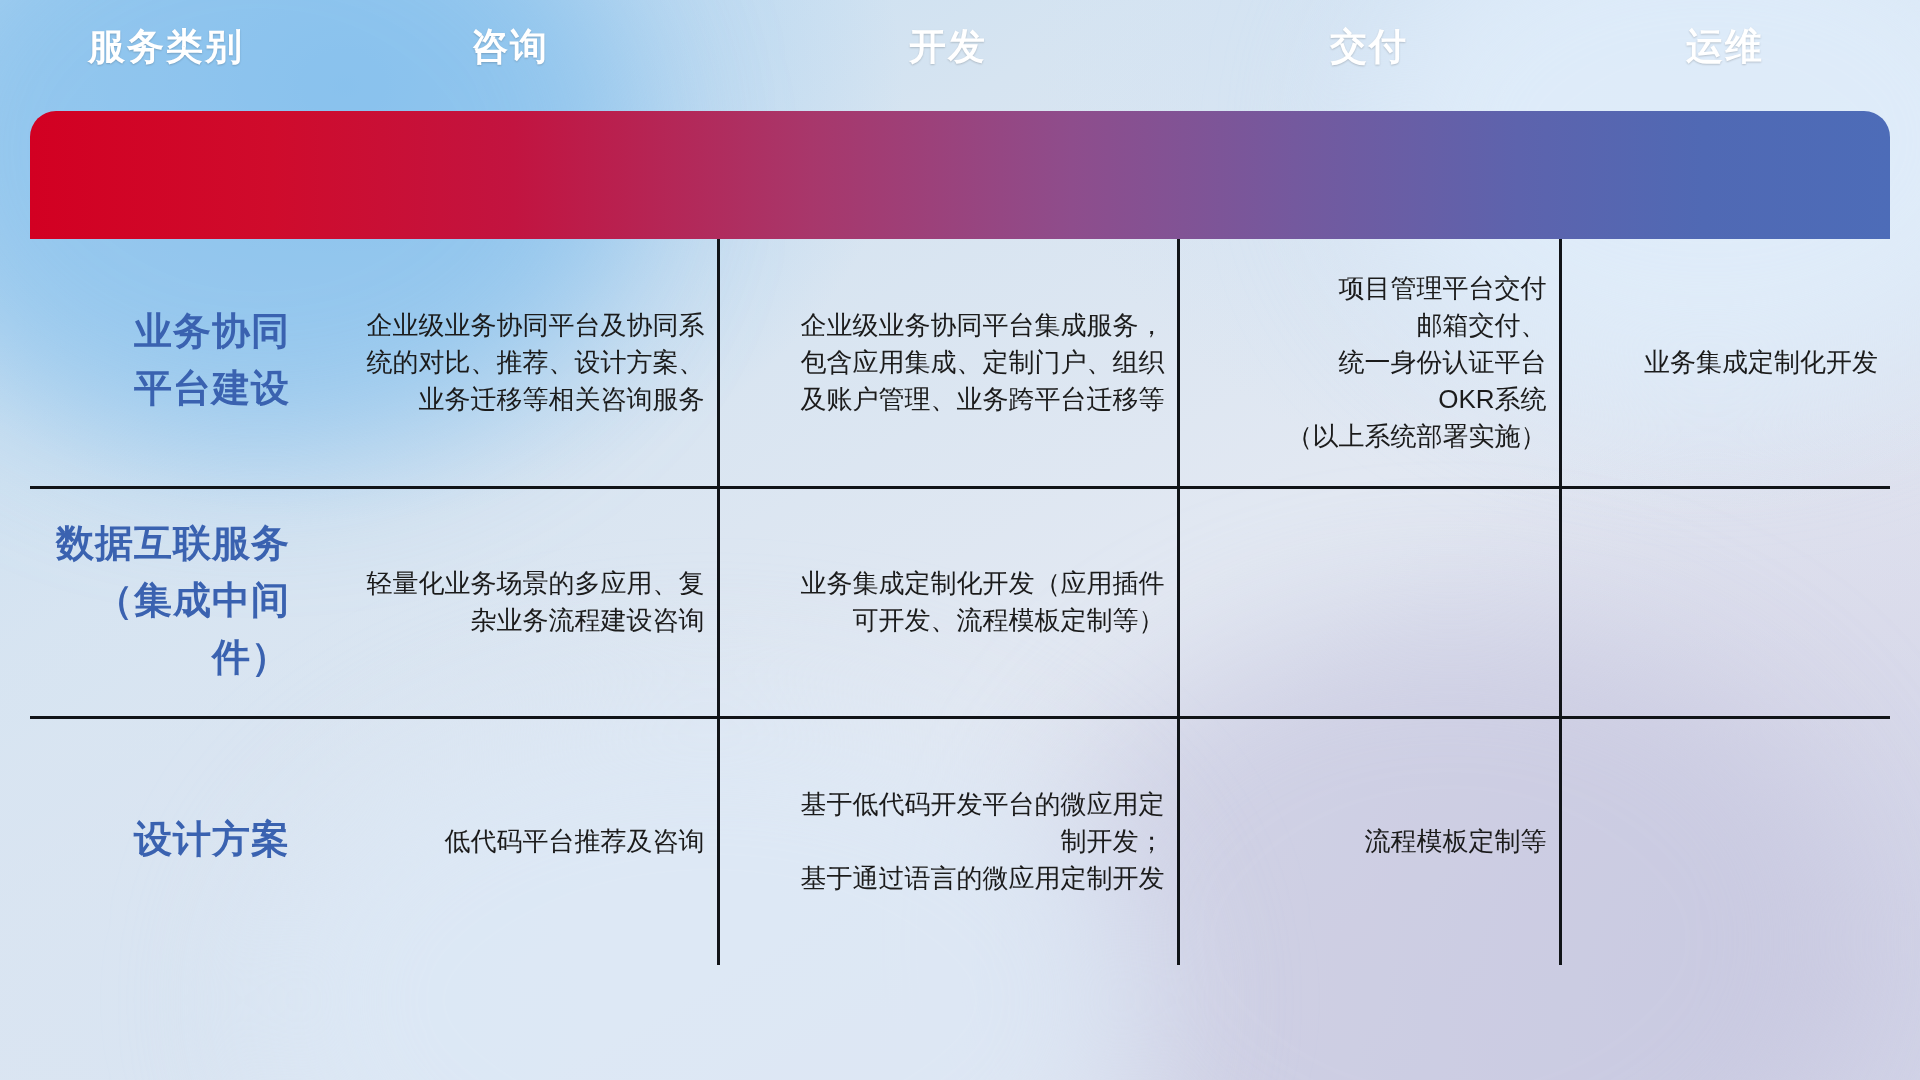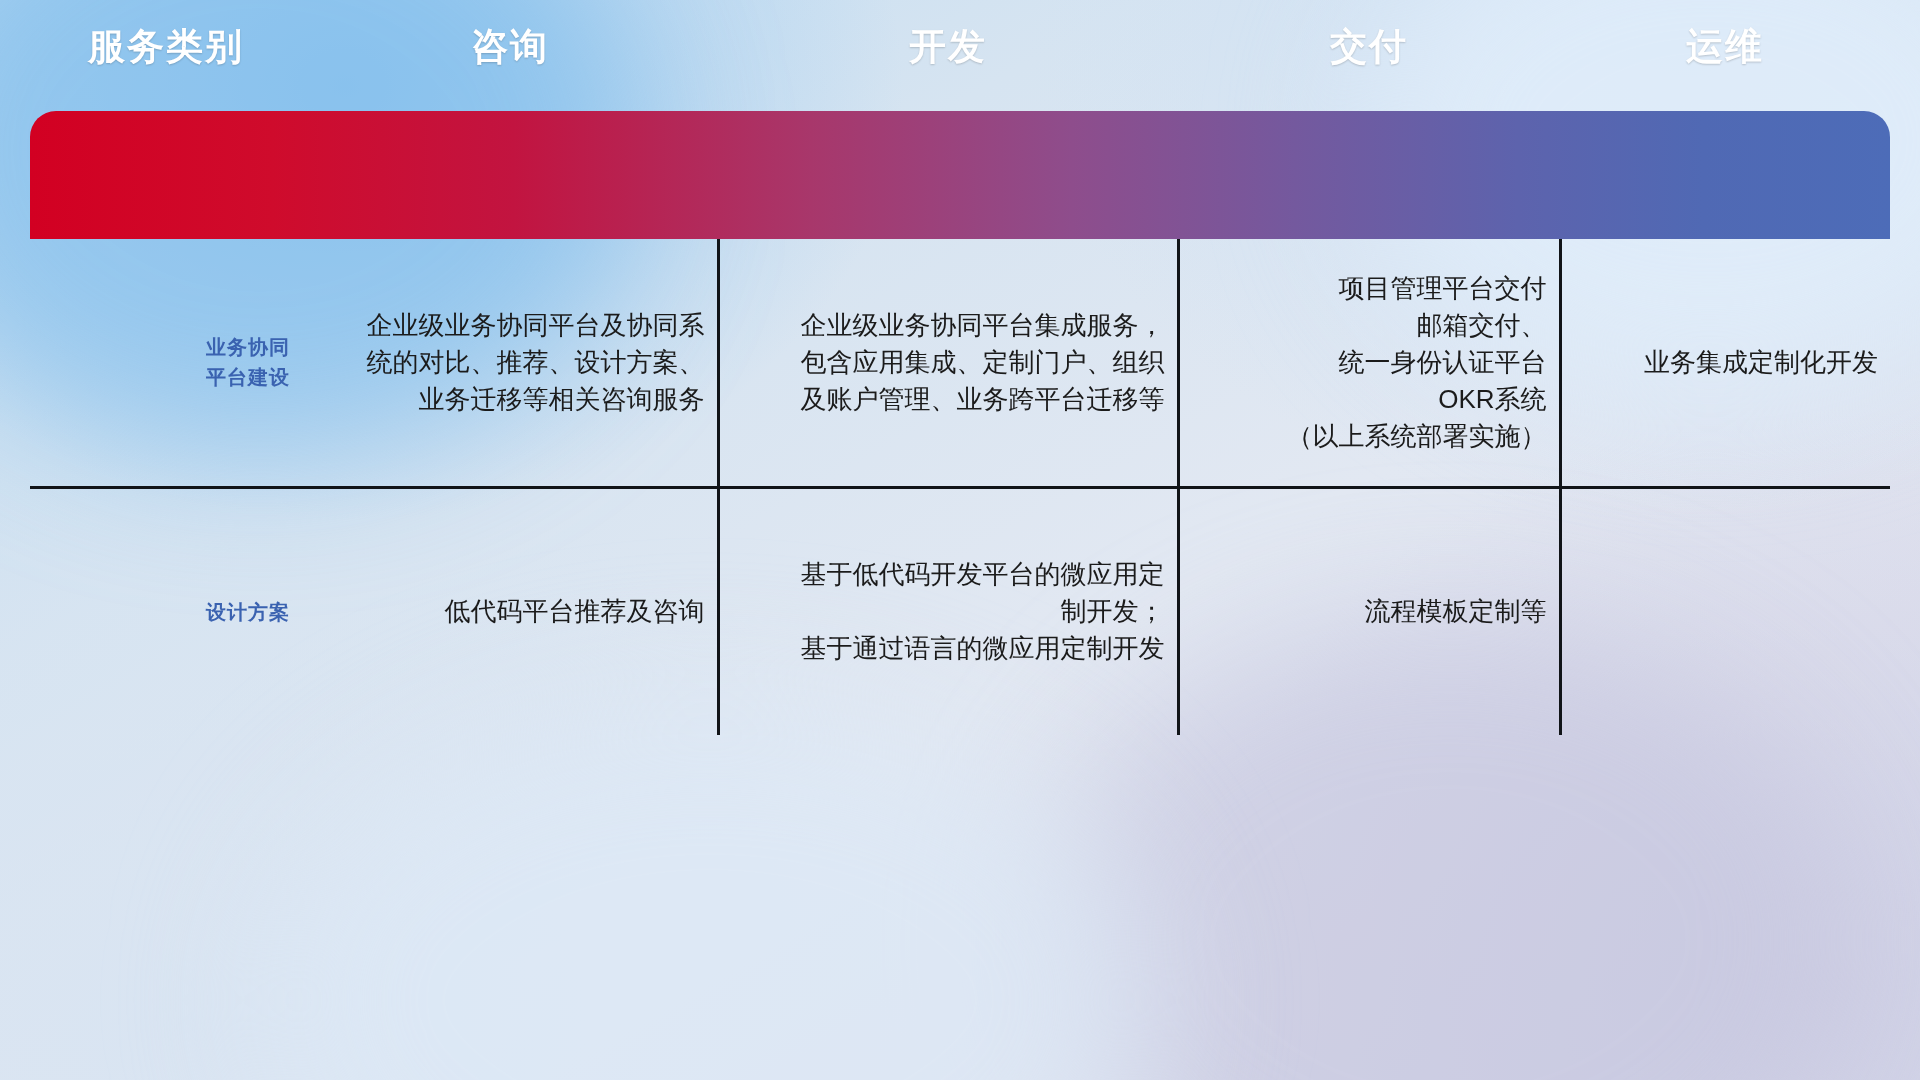--- a/index.html
+++ b/index.html
@@ -56,22 +56,23 @@
 
   tbody td{
     vertical-align:middle;text-align:right;
     color:#1b1b1b;font-size:26px;line-height:1.42;
     padding:18px 12px;
     border-top:3px solid #111418;
     background:transparent;
   }
   tbody tr:first-child td{border-top:none;}
   td.rowlabel{
-    color:#3a62b0;font-weight:bold;font-size:20px;line-height:1.5;
+    color:#3a62b0;font-weight:bold;font-size:38px;line-height:1.5;
     letter-spacing:1px;
+    font-family:Liberation Mono, monospace;
   }
   
   td.sepL{border-left:3px solid #111418;}
 
   .r1{height:248px;}
   .r2{height:230px;}
   .r3{height:248px;}
   .nowrapline{white-space:pre-line;}
 </style>
 </head>
@@ -116,20 +117,30 @@
           <td class="nowrapline sepL">企业级业务协同平台集成服务，
 包含应用集成、定制门户、组织
 及账户管理、业务跨平台迁移等</td>
           <td class="nowrapline sepL">项目管理平台交付
 邮箱交付、
 统一身份认证平台
 OKR系统
 （以上系统部署实施）</td>
           <td class="nowrapline sepL">业务集成定制化开发</td>
         </tr>
+        <tr class="r2">
+          <td class="rowlabel nowrapline">数据互联服务
+（集成中间件）</td>
+          <td class="nowrapline">轻量化业务场景的多应用、复
+杂业务流程建设咨询</td>
+          <td class="nowrapline sepL">业务集成定制化开发（应用插件
+可开发、流程模板定制等）</td>
+          <td class="nowrapline sepL"></td>
+          <td class="nowrapline sepL"></td>
+        </tr>
         <tr class="r3">
           <td class="rowlabel nowrapline">设计方案</td>
           <td class="nowrapline">低代码平台推荐及咨询</td>
           <td class="nowrapline sepL">基于低代码开发平台的微应用定
 制开发；
 基于通过语言的微应用定制开发</td>
           <td class="nowrapline sepL">流程模板定制等</td>
           <td class="nowrapline sepL"></td>
         </tr>
       </tbody>

